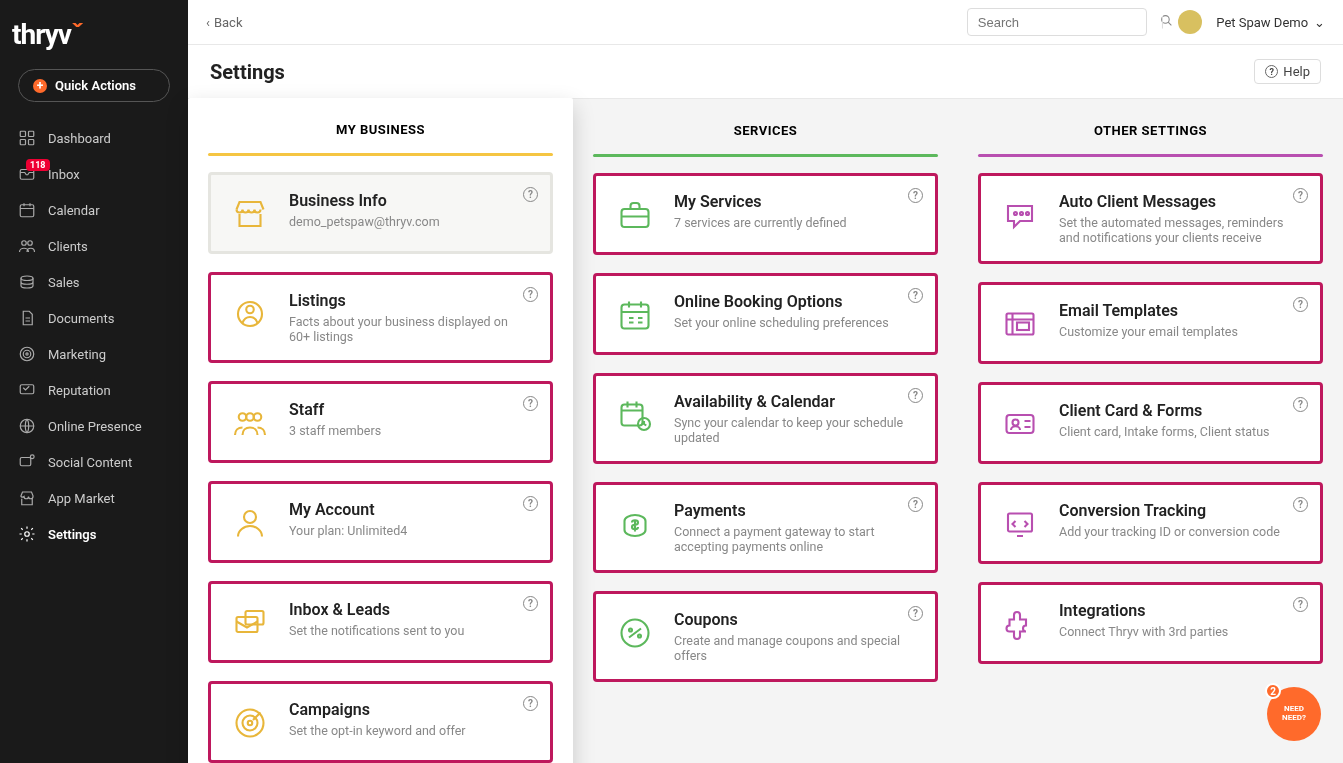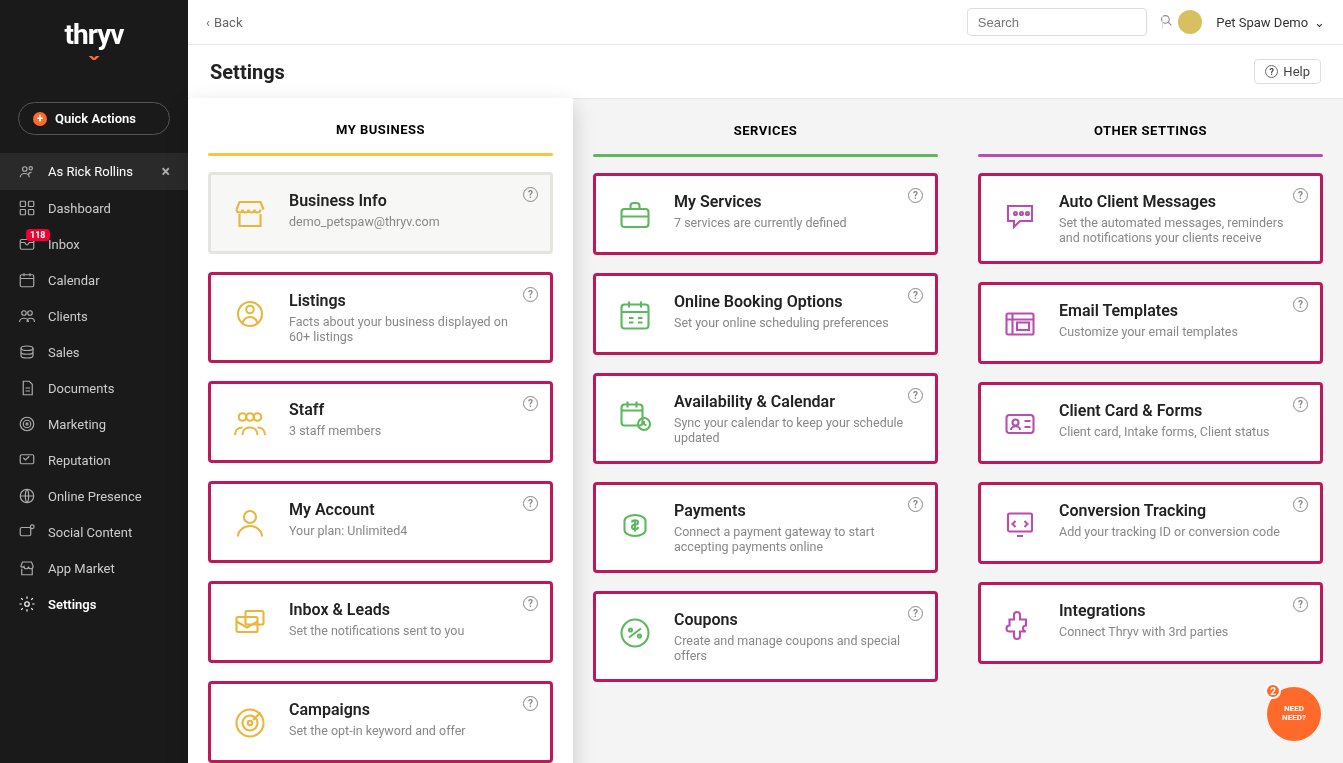--- a/index.html
+++ b/index.html
@@ -2,21 +2,21 @@
 <html><head>
 <meta charset="utf-8">
 <style>
   * { box-sizing: border-box; margin: 0; padding: 0; }
   body { font-family: -apple-system, "Segoe UI", Roboto, Arial, sans-serif; background: #fff; color: #333; font-size: 14px; }
 
   .app { width: 1343px; height: 763px; display: flex; position: relative; box-shadow: 0 8px 30px rgba(0,0,0,0.25); margin: 0; }
 
   
   .sidebar { width: 188px; background: #1a1a1a; color: #ccc; display: flex; flex-direction: column; padding-top: 12px; }
-  .logo { padding: 6px 12px 18px; display:flex; align-items:center;flex-direction:column; }
+  .logo { padding: 6px 12px 18px; display:flex; align-items:center; }
   .logo span.t1 { font-size: 28px; font-weight: 700; color: #fff; letter-spacing: -1px; }
   .logo span.dot { color:#ff6a2b; font-size:28px; font-weight:700;}
   .quick { margin: 0 18px 18px; border: 1px solid #555; border-radius: 20px; padding: 8px 14px; display: flex; align-items: center; gap: 8px; cursor: pointer; }
   .quick .plus { width: 14px; height: 14px; border-radius: 50%; background: #ff6a2b; color: #fff; display: inline-flex; align-items: center; justify-content: center; font-size: 12px; font-weight: 700; }
   .quick .qlabel { color: #fff; font-weight: 600; font-size: 13px; }
   .nav { list-style: none; flex:1; }
   .nav li { padding: 9px 18px; display: flex; align-items: center; gap: 12px; cursor: pointer; font-size: 13px; position: relative; }
   .nav li.active { color:#fff; font-weight:600; }
   .nav li .ni { width: 18px; height: 18px; display: inline-flex; align-items: center; justify-content: center; color: #aaa; flex-shrink:0; }
   .nav li .ni svg { stroke: #aaa; }
@@ -71,34 +71,20 @@
   <aside class="sidebar">
     <div class="logo">
       <span class="t1">thryv</span>
         <span class="dot">ˇ</span>
     </div>
     <div class="quick">
       <span class="plus">+</span>
       <span class="qlabel">Quick Actions</span>
     </div>
     <ul class="nav">
-      <li class="asuser">
-        <span style="display:flex;align-items:center;gap:12px;">
-          <span class="ni">
-              <svg viewBox="0 0 24 24" fill="none" stroke-width="1.6">
-                <circle cx="9" cy="8" r="3"></circle>
-                <path d="M3 19c0-3 3-5 6-5s6 2 6 5"></path>
-                <circle cx="17" cy="7" r="2.2"></circle>
-                <path d="M14 16c0-2 2-3.5 4-3.5"></path>
-              </svg>
-            </span>
-          <span>As Rick Rollins</span>
-        </span>
-        <span class="cx">×</span>
-      </li>
       <li>
           <span class="ni">
             <svg viewBox="0 0 24 24" fill="none" stroke-width="1.6">
               <rect x="3" y="3" width="7" height="7" rx="1"></rect>
               <rect x="14" y="3" width="7" height="7" rx="1"></rect>
               <rect x="3" y="14" width="7" height="7" rx="1"></rect>
               <rect x="14" y="14" width="7" height="7" rx="1"></rect>
             </svg>
           </span>
           <span>Dashboard</span>

